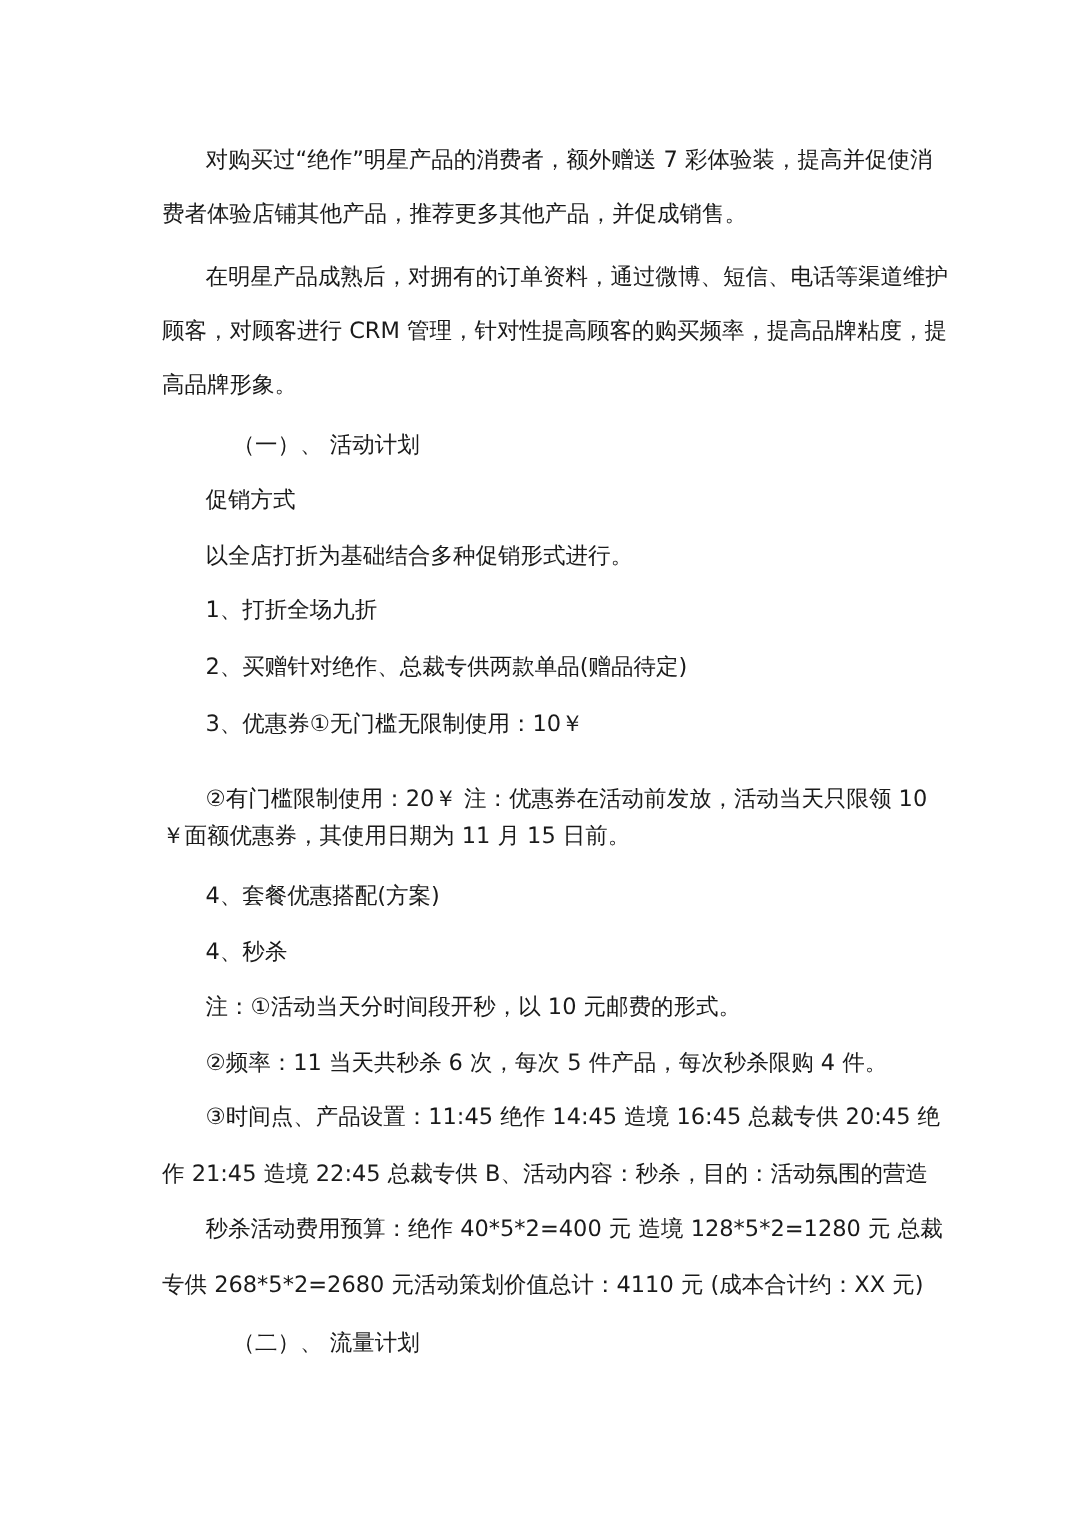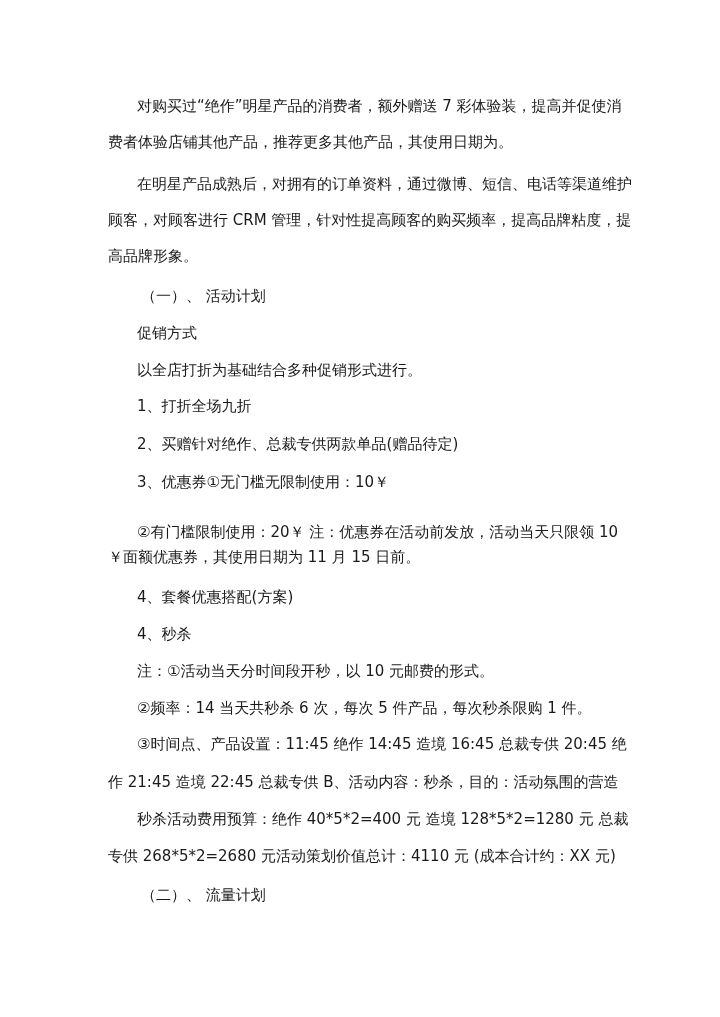--- a/index.html
+++ b/index.html
@@ -1,43 +1,43 @@
 <!DOCTYPE html>
 <html><head>
 <meta charset="utf-8">
 <style>
   html, body { margin: 0; padding: 0; background: #ffffff; }
   body { width: 720px; height: 1017px; position: relative; overflow: hidden;
          font-family: "DejaVu Sans", "Liberation Sans", sans-serif; color: #1a1a1a; }
   .page { position: absolute; left: 108px; top: 0; width: 503px; }
   .line { position: absolute; left: 0; white-space: nowrap; font-size: 15px; line-height: 20px; height: 20px; }
   .ind { left: 29px; }
-  .ind2 { left: 33px; }
+  .ind2 { left: 47px; }
   .just { width: 503px; text-align: justify; text-align-last: justify; }
   .just.ind { width: 474px; }
 </style>
 </head>
 <body>
 
 <div class="page">
   <div class="line ind just" style="top:96px">对购买过“绝作”明星产品的消费者，额外赠送 7 彩体验装，提高并促使消</div>
-  <div class="line" style="top:132px">费者体验店铺其他产品，推荐更多其他产品，其使用日期为。</div>
+  <div class="line" style="top:132px">费者体验店铺其他产品，推荐更多其他产品，并促成销售。</div>
   <div class="line ind just" style="top:174px">在明星产品成熟后，对拥有的订单资料，通过微博、短信、电话等渠道维护</div>
   <div class="line just" style="top:210px">顾客，对顾客进行 CRM 管理，针对性提高顾客的购买频率，提高品牌粘度，提</div>
   <div class="line" style="top:246px">高品牌形象。</div>
   <div class="line ind2" style="top:286px">（一）、  活动计划</div>
   <div class="line ind" style="top:323px">促销方式</div>
   <div class="line ind" style="top:360px">以全店打折为基础结合多种促销形式进行。</div>
   <div class="line ind" style="top:396px">1、打折全场九折</div>
   <div class="line ind" style="top:434px">2、买赠针对绝作、总裁专供两款单品(赠品待定)</div>
   <div class="line ind" style="top:472px">3、优惠券①无门槛无限制使用：10￥</div>
   <div class="line ind just" style="top:522px">②有门槛限制使用：20￥  注：优惠券在活动前发放，活动当天只限领 10</div>
   <div class="line" style="top:547px">￥面额优惠券，其使用日期为 11 月 15 日前。</div>
   <div class="line ind" style="top:587px">4、套餐优惠搭配(方案)</div>
   <div class="line ind" style="top:624px">4、秒杀</div>
   <div class="line ind" style="top:661px">注：①活动当天分时间段开秒，以 10 元邮费的形式。</div>
-  <div class="line ind" style="top:698px">②频率：14 当天共秒杀 6 次，每次 5 件产品，每次秒杀限购 1 件。</div>
+  <div class="line ind" style="top:698px">②频率：11 当天共秒杀 6 次，每次 5 件产品，每次秒杀限购 4 件。</div>
   <div class="line ind just" style="top:734px">③时间点、产品设置：11:45  绝作  14:45  造境  16:45 总裁专供  20:45  绝</div>
   <div class="line just" style="top:772px">作  21:45  造境  22:45 总裁专供  B、活动内容：秒杀，目的：活动氛围的营造</div>
   <div class="line ind just" style="top:809px">秒杀活动费用预算：绝作  40*5*2=400 元  造境  128*5*2=1280 元  总裁</div>
   <div class="line" style="top:846px">专供  268*5*2=2680 元活动策划价值总计：4110 元 (成本合计约：XX 元)</div>
   <div class="line ind2" style="top:885px">（二）、  流量计划</div>
 </div>
 
 </body></html>

